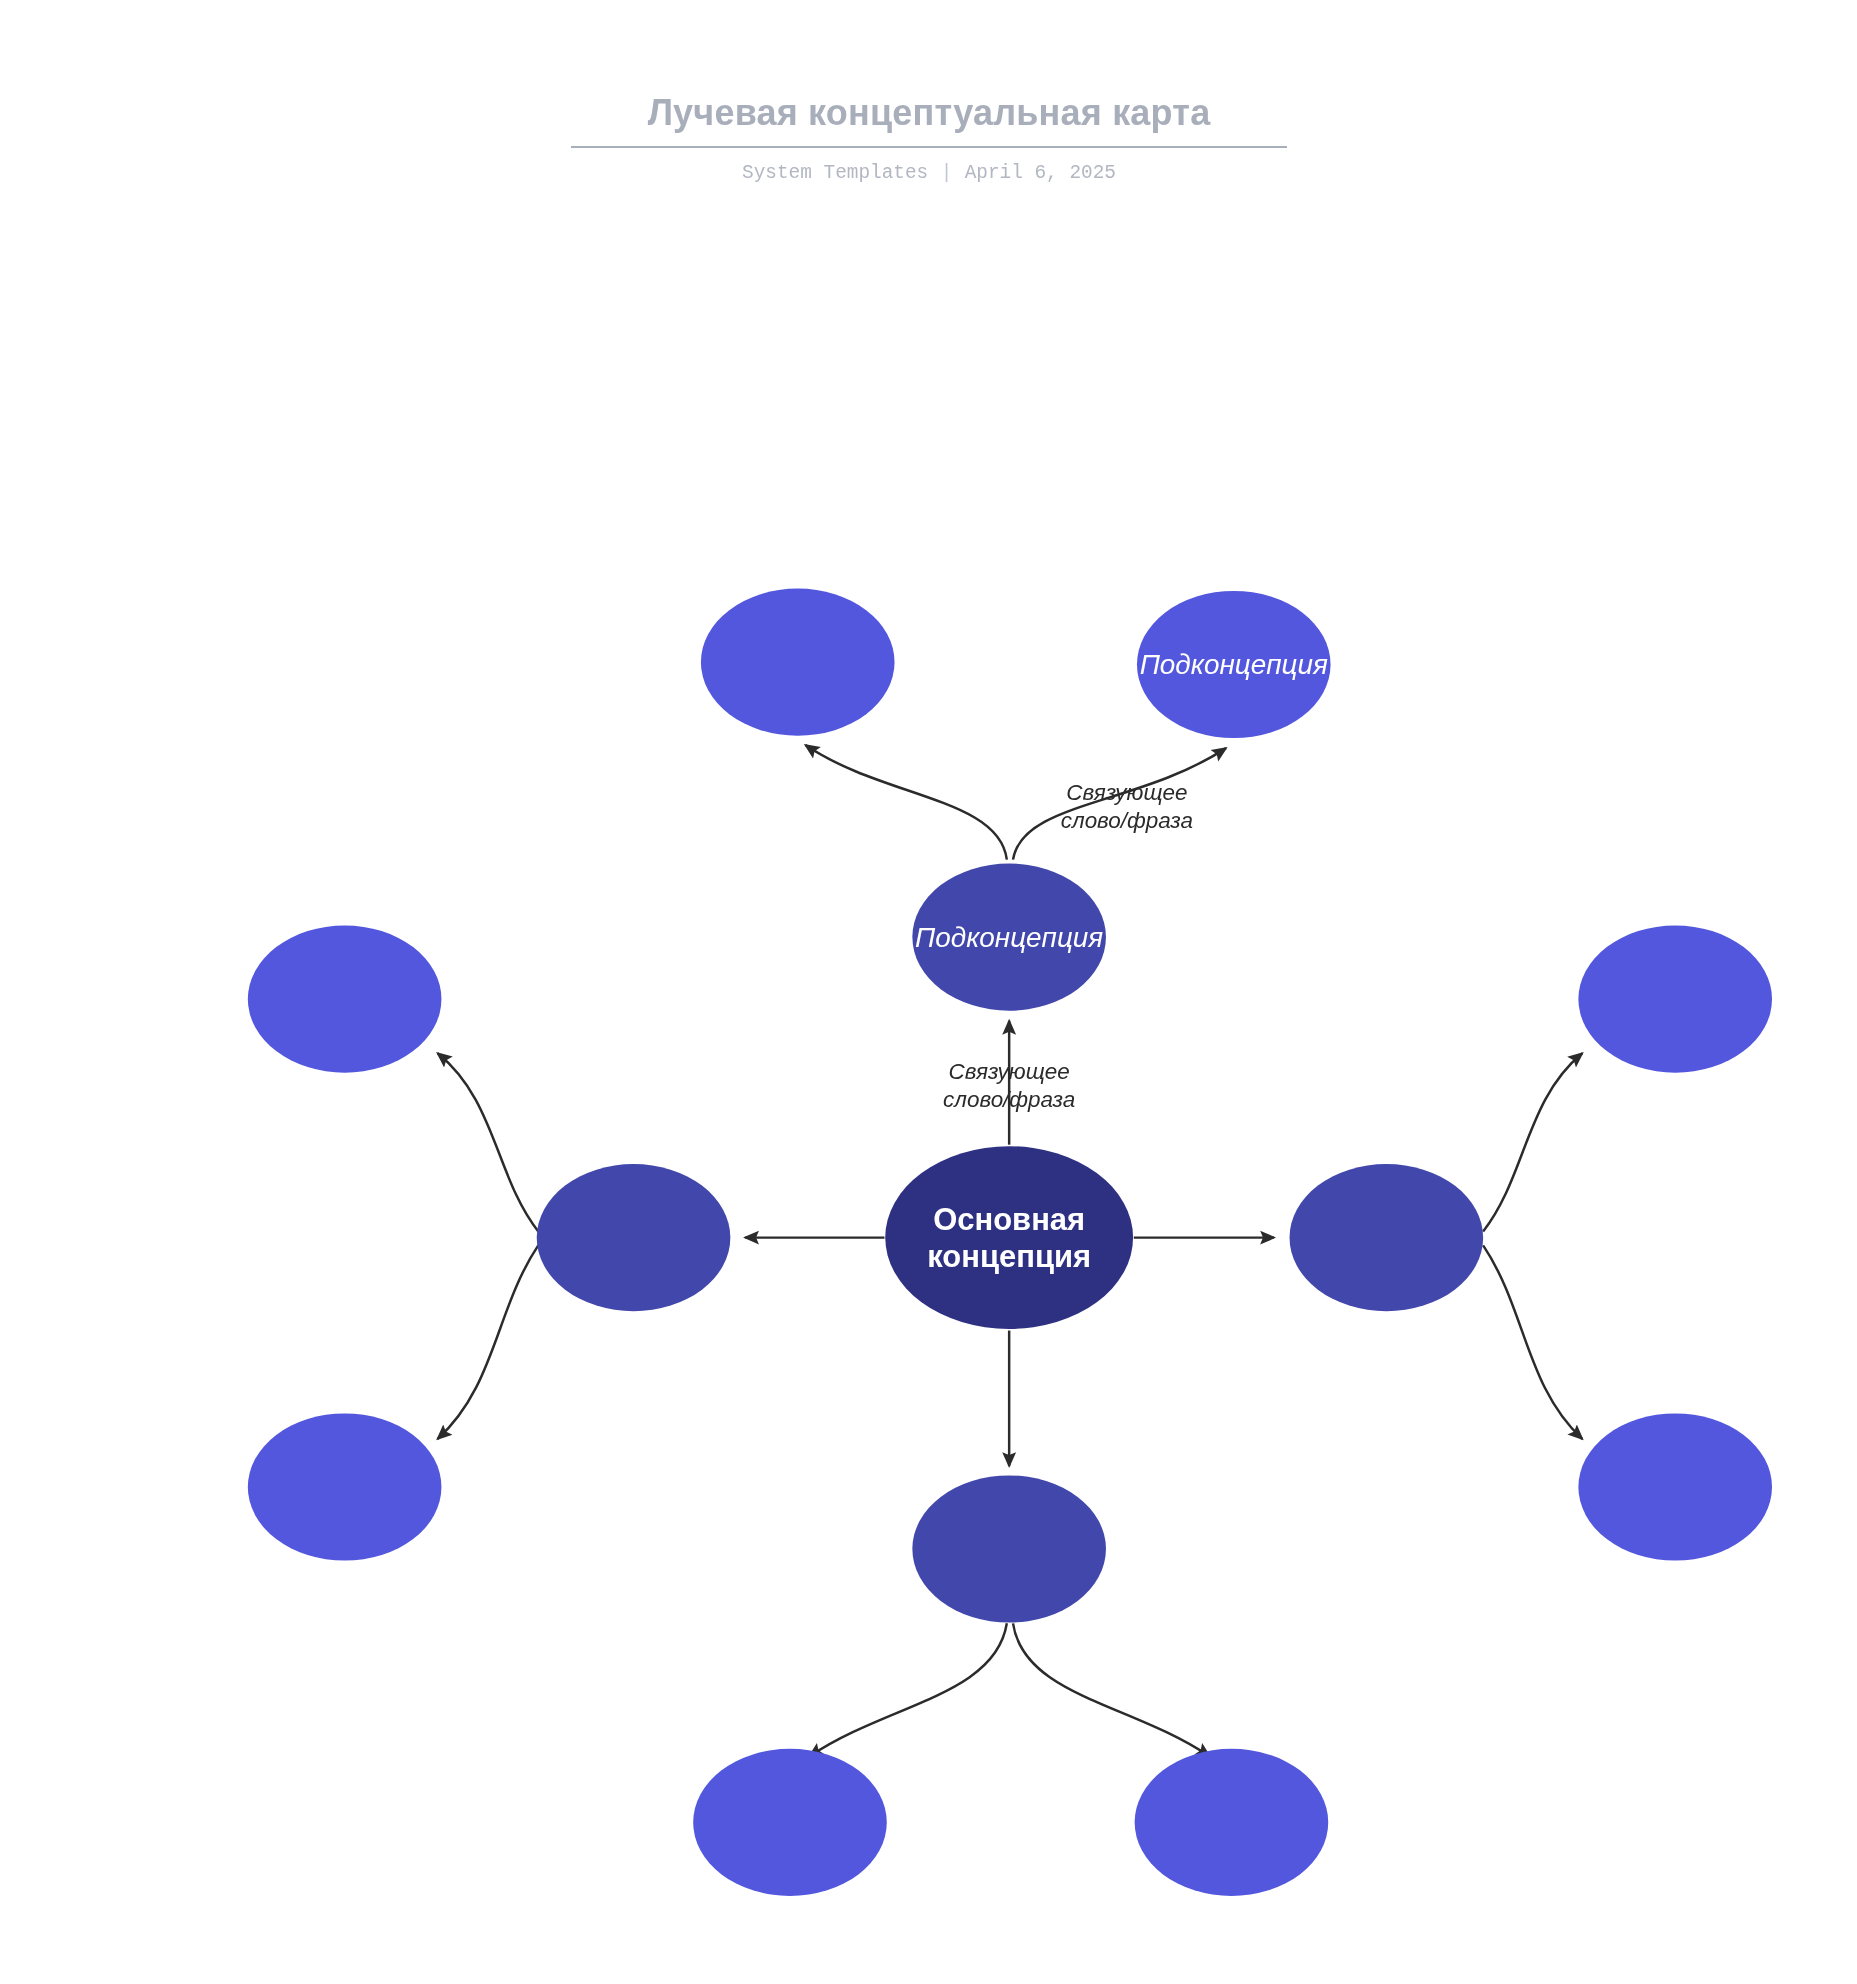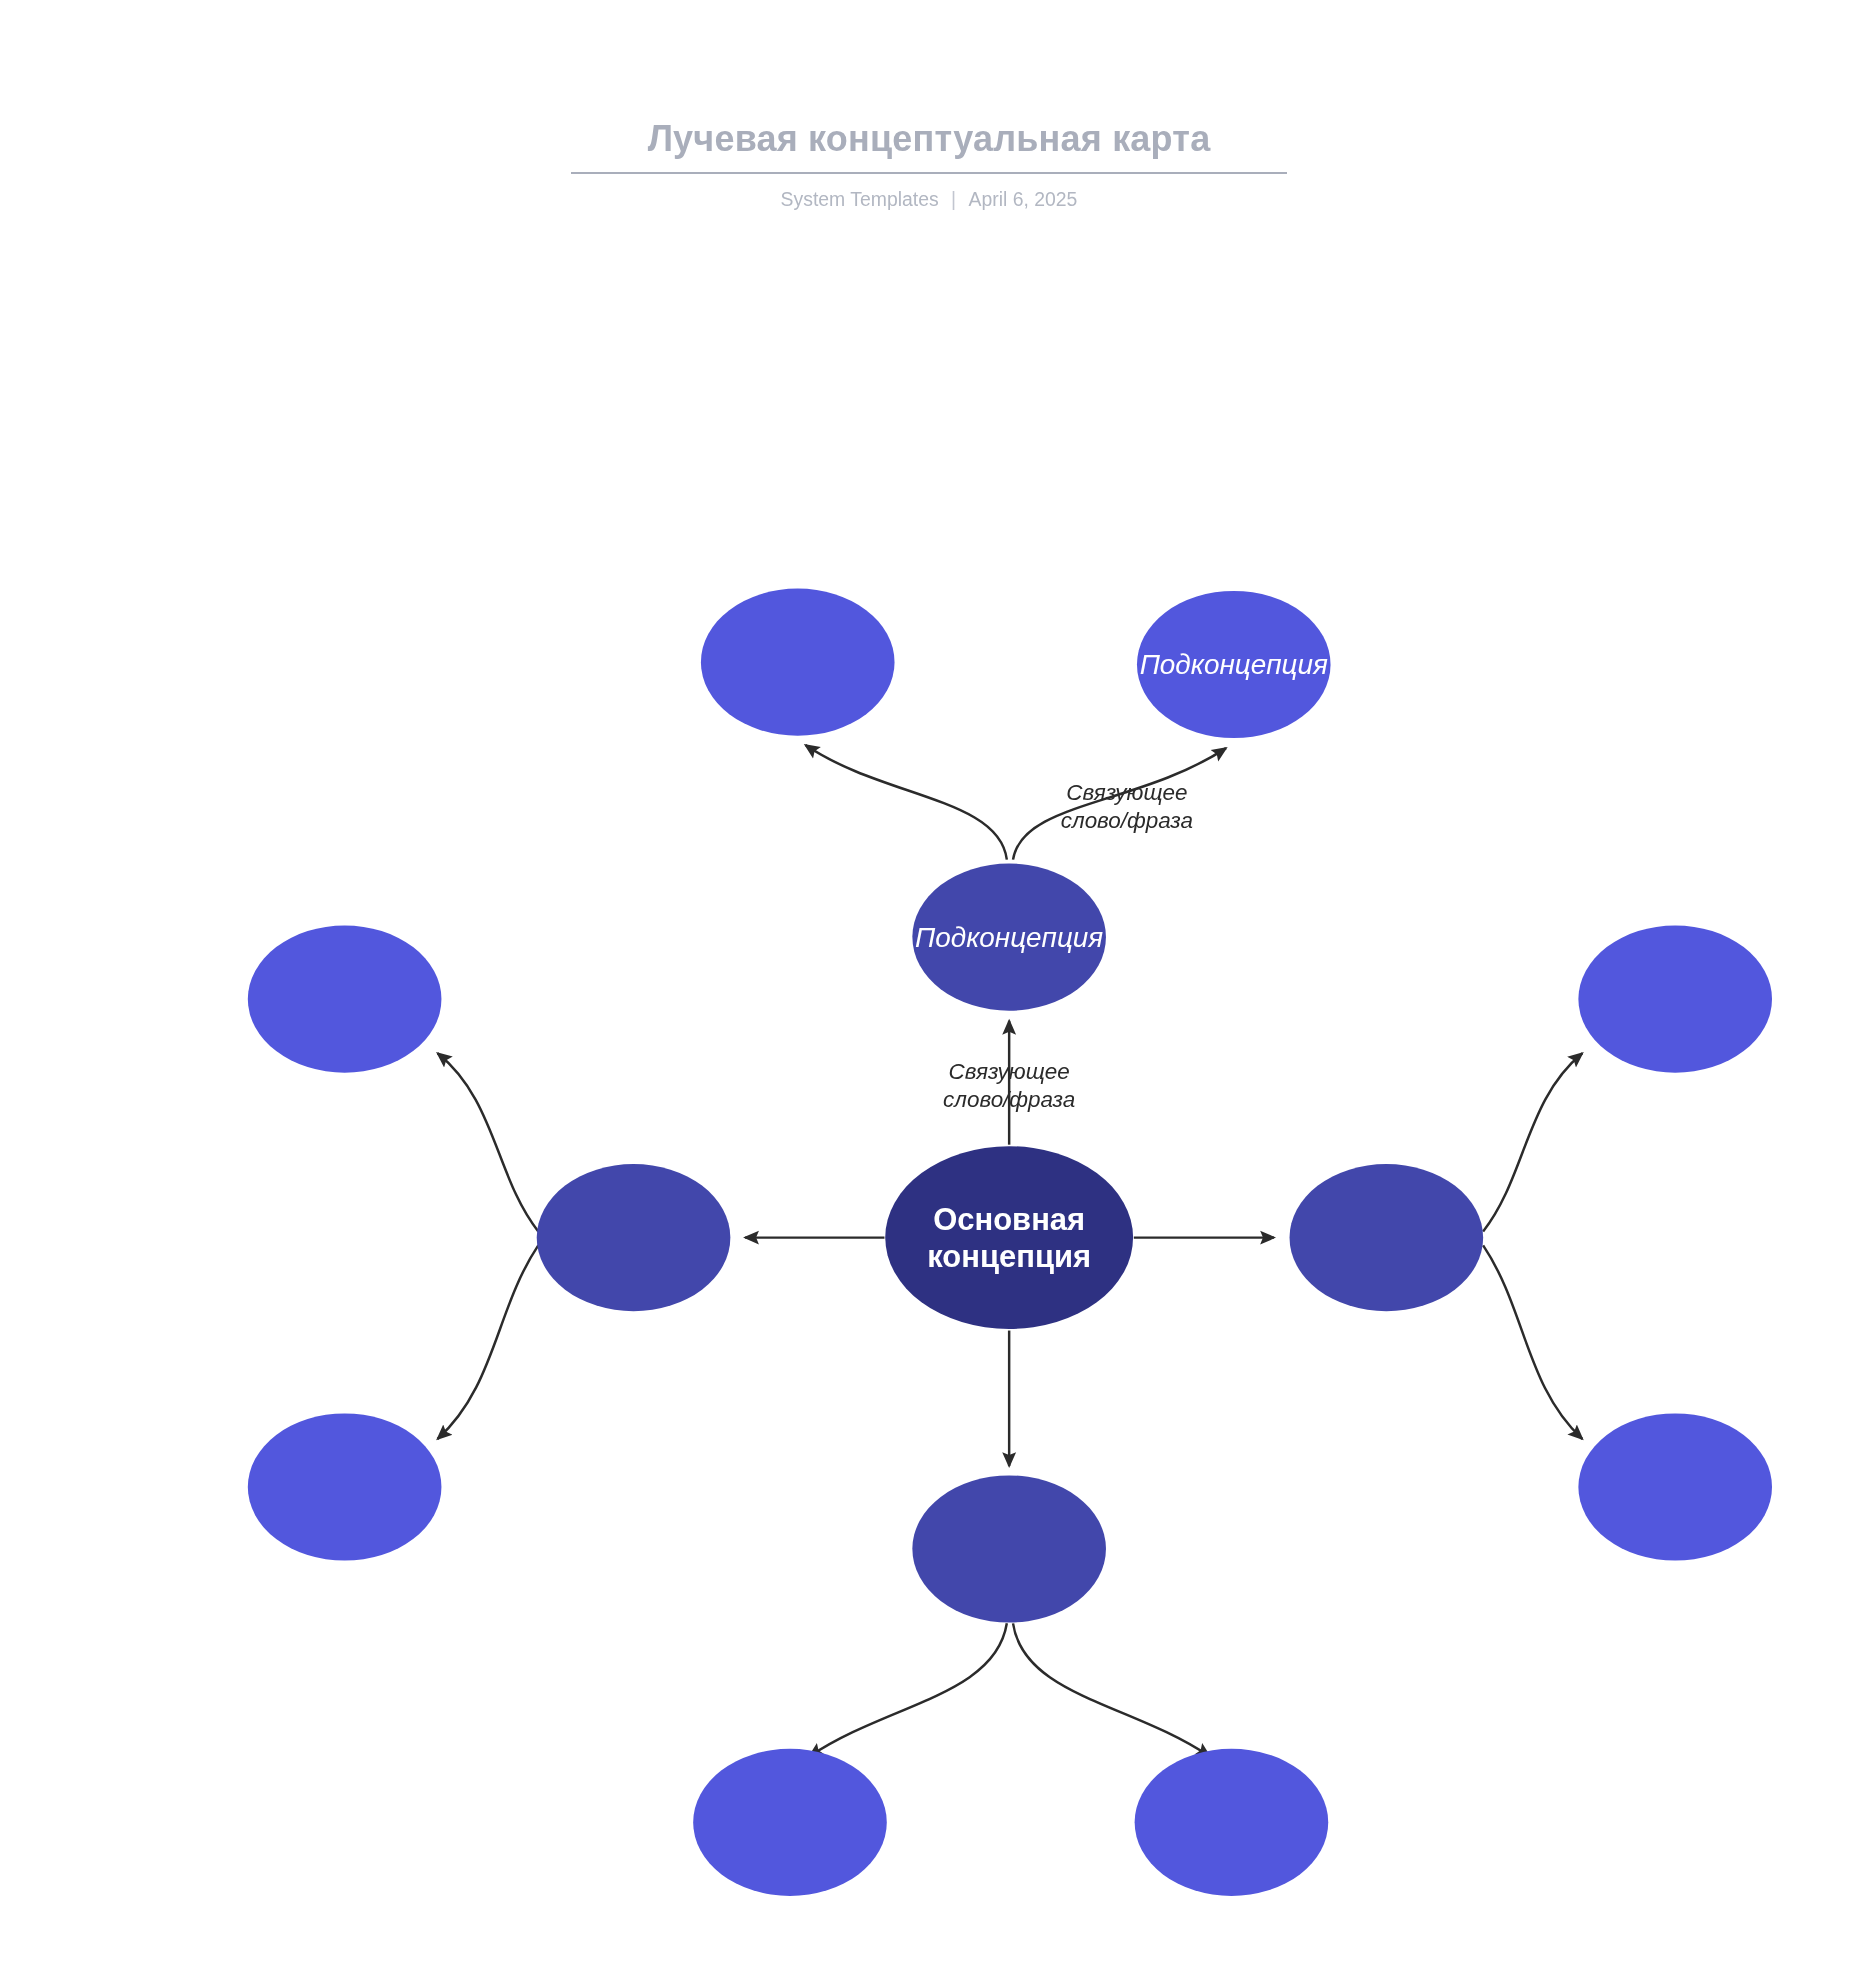--- a/index.html
+++ b/index.html
@@ -14,21 +14,21 @@
     width:1858px;
     height:1985px;
     background:#ffffff;
   }
 
   
   #header {
     position:absolute;
     top:0; left:0;
     width:1858px;
-    padding-top:120px;
+    padding-top:94px;
     text-align:center;
   }
   #doc-title {
     font-size:36px;
     font-weight:bold;
     color:#a9aebb;
     letter-spacing:0.2px;
     line-height:1.05;
     white-space:nowrap;
   }
@@ -36,20 +36,21 @@
     width:716px;
     height:2.3px;
     background:#a9aebb;
     margin:14px auto 0 auto;
   }
   #subtitle {
     margin-top:14px;
     font-size:19.4px;
     color:#b2b7c2;
     white-space:nowrap;
+    font-family:Liberation Mono, monospace;
   }
   #subtitle .sep {
     display:inline-block;
     margin:0 12.4px;
     color:#c2c6d0;
     font-weight:300;
   }
 
   
   #canvas {

